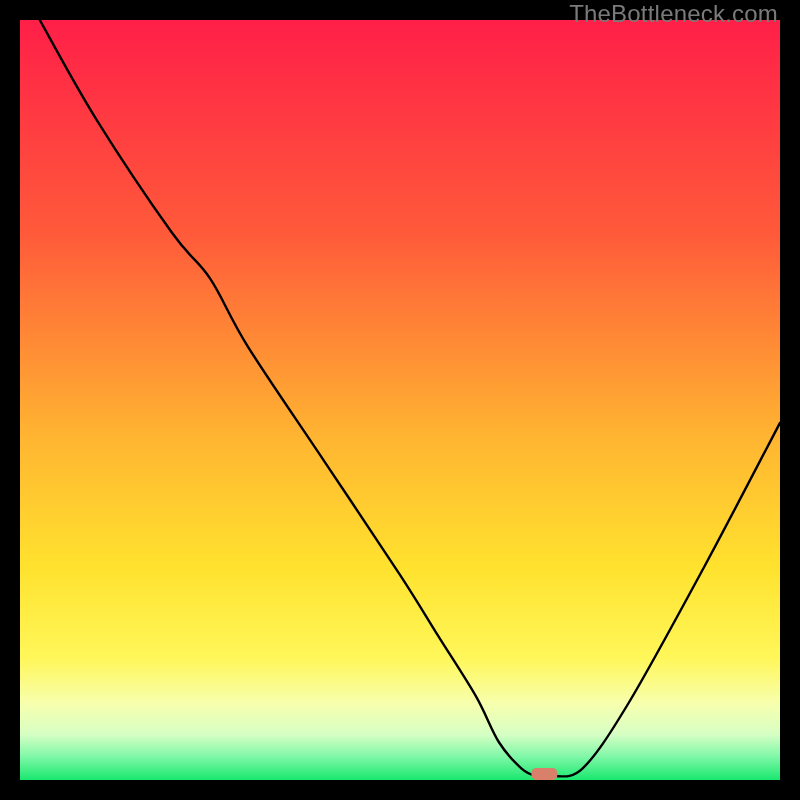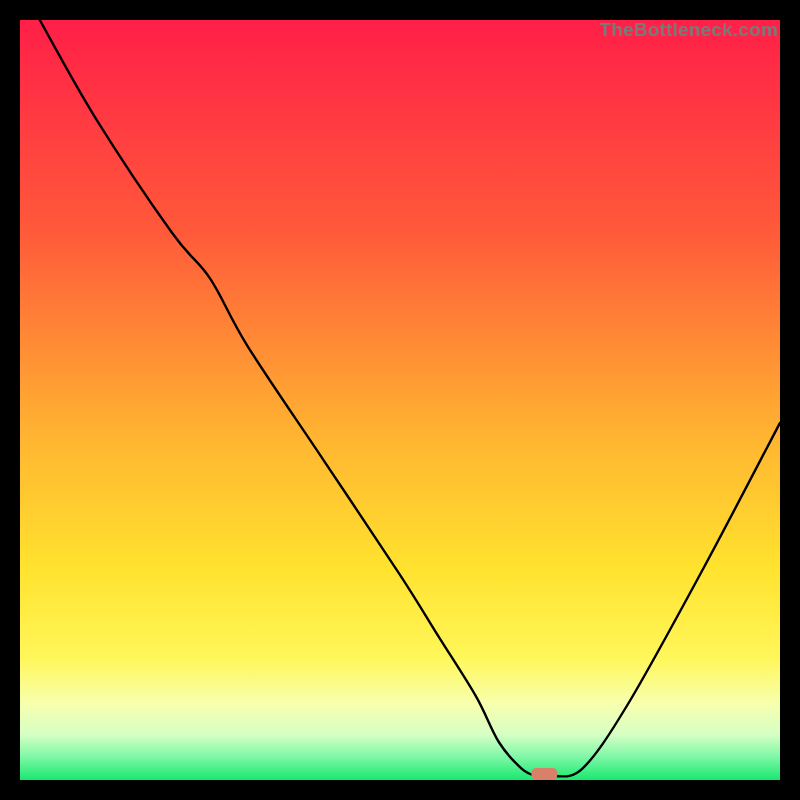--- a/index.html
+++ b/index.html
@@ -23,25 +23,24 @@
     left: 20px;
     top: 20px;
     width: 760px;
     height: 760px;
   }
   .watermark {
     position: absolute;
     top: 0;
     right: 22px;
     font-family: Arial, Helvetica, sans-serif;
-    font-size: 19px;
-    font-weight: 700;
+    font-size: 24px;
+    font-weight: 400;
     color: #7a7a7a;
     letter-spacing: 0.2px;
-    margin-top: 19px;
   }
 </style>
 </head>
 <body>
 
 <div class="frame">
   <svg class="plot" viewBox="0 0 760 760">
     <defs>
       <linearGradient id="bg-grad" x1="0" y1="0" x2="0" y2="1">
           <stop offset="0%" stop-color="#ff1f48"></stop>

